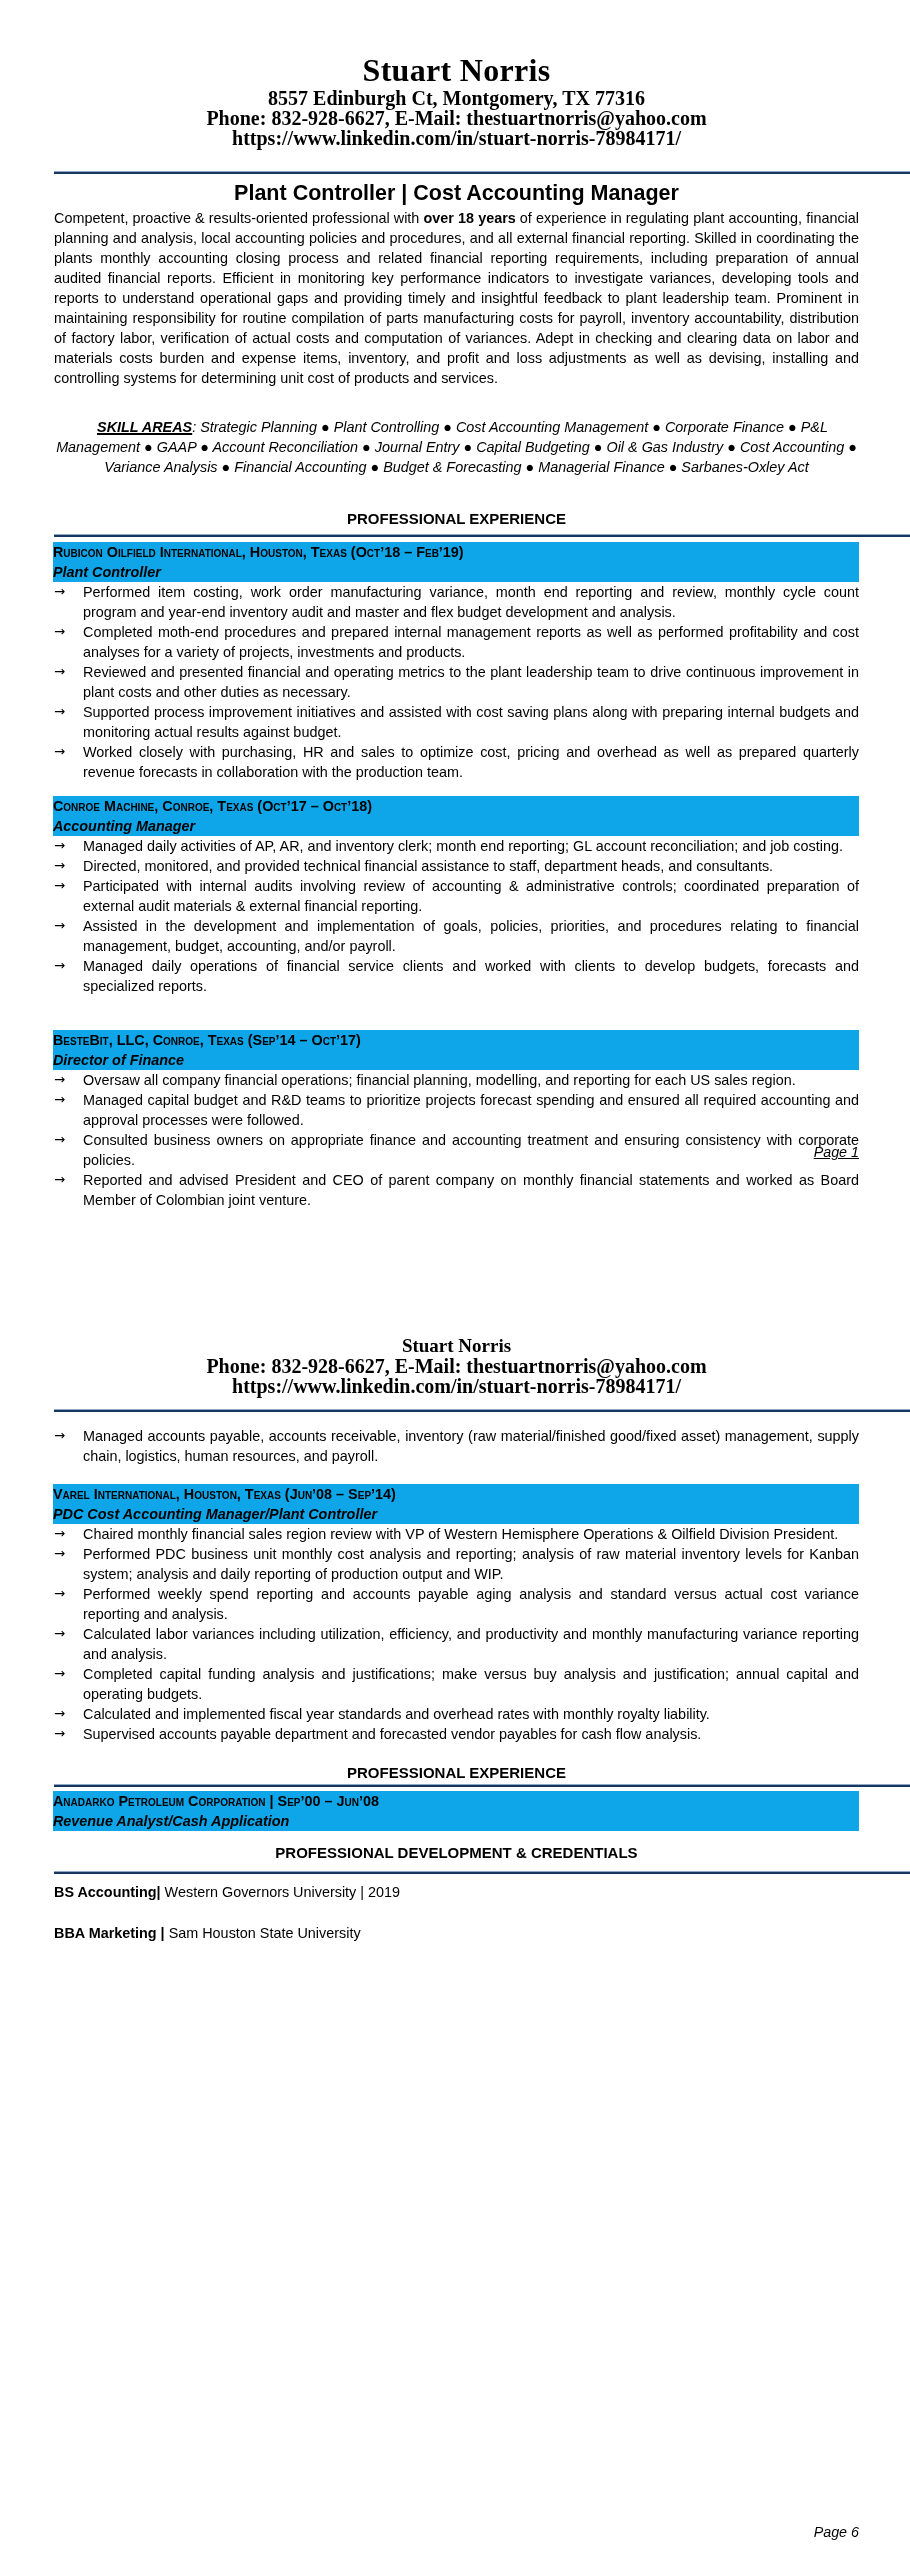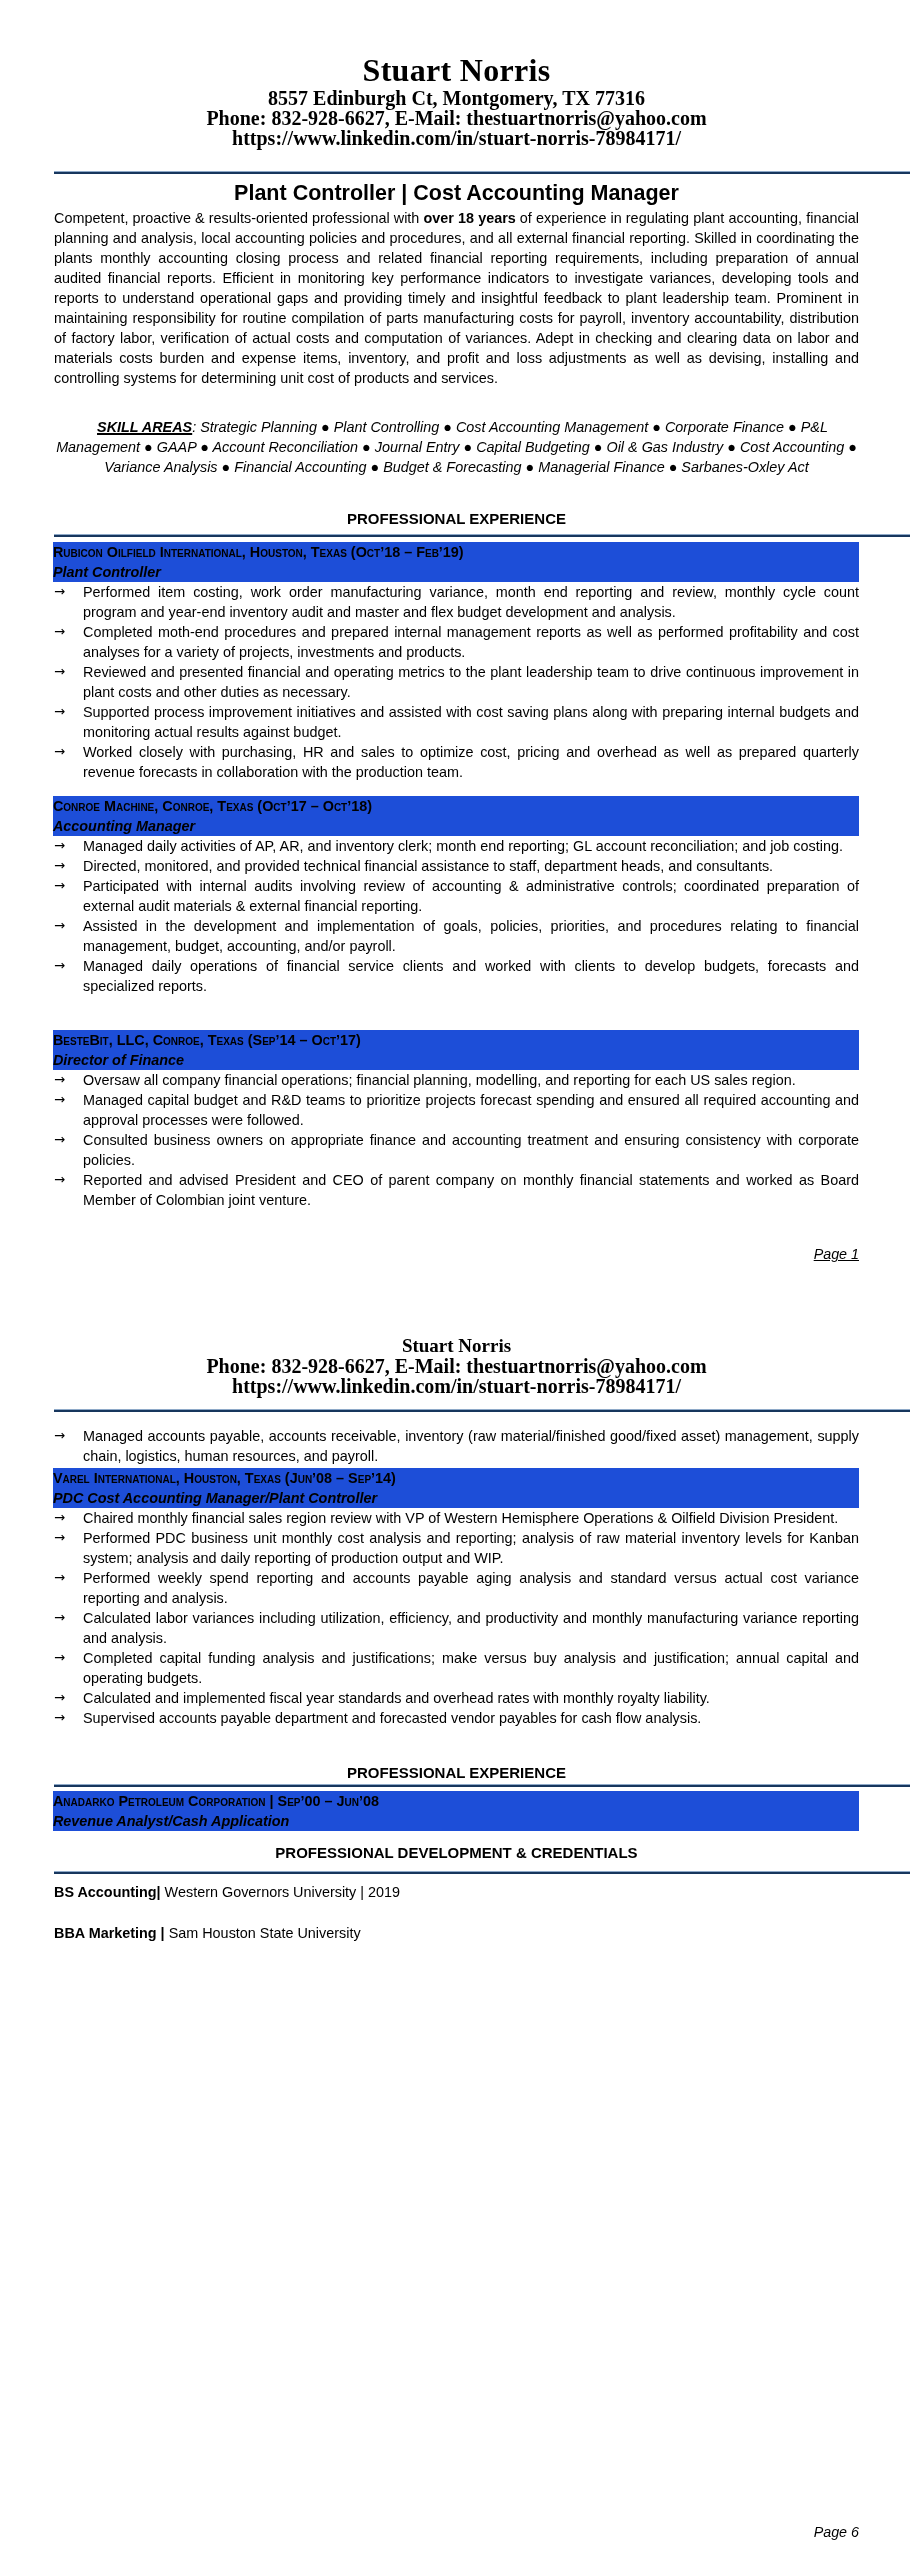--- a/index.html
+++ b/index.html
@@ -17,21 +17,21 @@
 
   .rule { height: 2.8px; background: #17365d; border-top: 0.6px solid #8ea9c8; width: 100%; }
 
   .title { text-align: center; font-size: 21.5px; font-weight: bold; line-height: 25px; }
   .body-text { font-size: 14.4px; line-height: 20px; text-align: justify; }
   .skills { font-size: 14.4px; line-height: 20px; text-align: center; font-style: italic; }
   .skills .lbl { font-weight: bold; text-decoration: underline; text-decoration-thickness: 1.7px; margin-left: 12px; }
 
   .section-title { text-align: center; font-size: 15px; font-weight: bold; line-height: 20px; }
 
-  .job-bar { background: #1d4ed8; padding: 0 0 0 0; margin-left: -1.1px; width: 806px; }
+  .job-bar { background: #0ea5e9; padding: 0 0 0 0; margin-left: -1.1px; width: 806px; }
   .company { font-size: 14.4px; line-height: 20px; font-weight: bold; font-variant: small-caps; }
   .role { font-size: 14.4px; line-height: 20px; font-weight: bold; font-style: italic; }
 
   ul.bullets { list-style: none; }
   ul.bullets li { position: relative; padding-left: 29px; font-size: 14.4px; line-height: 20px; text-align: justify; }
   ul.bullets li .arrow { position: absolute; left: 0; top: 0; font-family: "DejaVu Sans", sans-serif; font-size: 13.2px; }
 
   .page-num { position: absolute; right: 52px; font-size: 14.3px; font-style: italic; }
 
   .cred { font-size: 14.4px; line-height: 20px; }
@@ -96,40 +96,40 @@
       <div class="role">Director of Finance</div>
     </div>
     <ul class="bullets">
       <li><span class="arrow">→</span><span>Oversaw all company financial operations; financial planning, modelling, and reporting for each US sales region.</span></li>
       <li><span class="arrow">→</span><span>Managed capital budget and R&amp;D teams to prioritize projects forecast spending and ensured all required accounting and approval processes were followed.</span></li>
       <li><span class="arrow">→</span><span>Consulted business owners on appropriate finance and accounting treatment and ensuring consistency with corporate policies.</span></li>
       <li><span class="arrow">→</span><span>Reported and advised President and CEO of parent company on monthly financial statements and worked as Board Member of Colombian joint venture.</span></li>
     </ul>
   </div>
 
-  <div class="page-num" style="top:1246px;text-decoration:underline;">Page 1</div>
+  <div class="page-num" style="top:1144px;text-decoration:underline;">Page 1</div>
 </div>
 
 <div class="page page2">
 
   <div class="content hdr" style="top:47px;">
     <div class="name-small">Stuart Norris</div>
     <div class="contact-line">Phone: 832-928-6627, E-Mail: thestuartnorris@yahoo.com</div>
     <div class="contact-line">https://www.linkedin.com/in/stuart-norris-78984171/</div>
   </div>
 
   <div class="content rule" style="top:120px;"></div>
 
   <div class="content" style="top:137px;">
     <ul class="bullets">
       <li><span class="arrow">→</span><span>Managed accounts payable, accounts receivable, inventory (raw material/finished good/fixed asset) management, supply chain, logistics, human resources, and payroll.</span></li>
     </ul>
   </div>
 
-  <div class="content" style="top:179px;">
+  <div class="content" style="top:195px;">
     <div class="job-bar">
       <div class="company">Varel International, Houston, Texas (Jun’08 – Sep’14)</div>
       <div class="role">PDC Cost Accounting Manager/Plant Controller</div>
     </div>
     <ul class="bullets">
       <li><span class="arrow">→</span><span>Chaired monthly financial sales region review with VP of Western Hemisphere Operations &amp; Oilfield Division President.</span></li>
       <li><span class="arrow">→</span><span>Performed PDC business unit monthly cost analysis and reporting; analysis of raw material inventory levels for Kanban system; analysis and daily reporting of production output and WIP.</span></li>
       <li><span class="arrow">→</span><span>Performed weekly spend reporting and accounts payable aging analysis and standard versus actual cost variance reporting and analysis.</span></li>
       <li><span class="arrow">→</span><span>Calculated labor variances including utilization, efficiency, and productivity and monthly manufacturing variance reporting and analysis.</span></li>
       <li><span class="arrow">→</span><span>Completed capital funding analysis and justifications; make versus buy analysis and justification; annual capital and operating budgets.</span></li>

